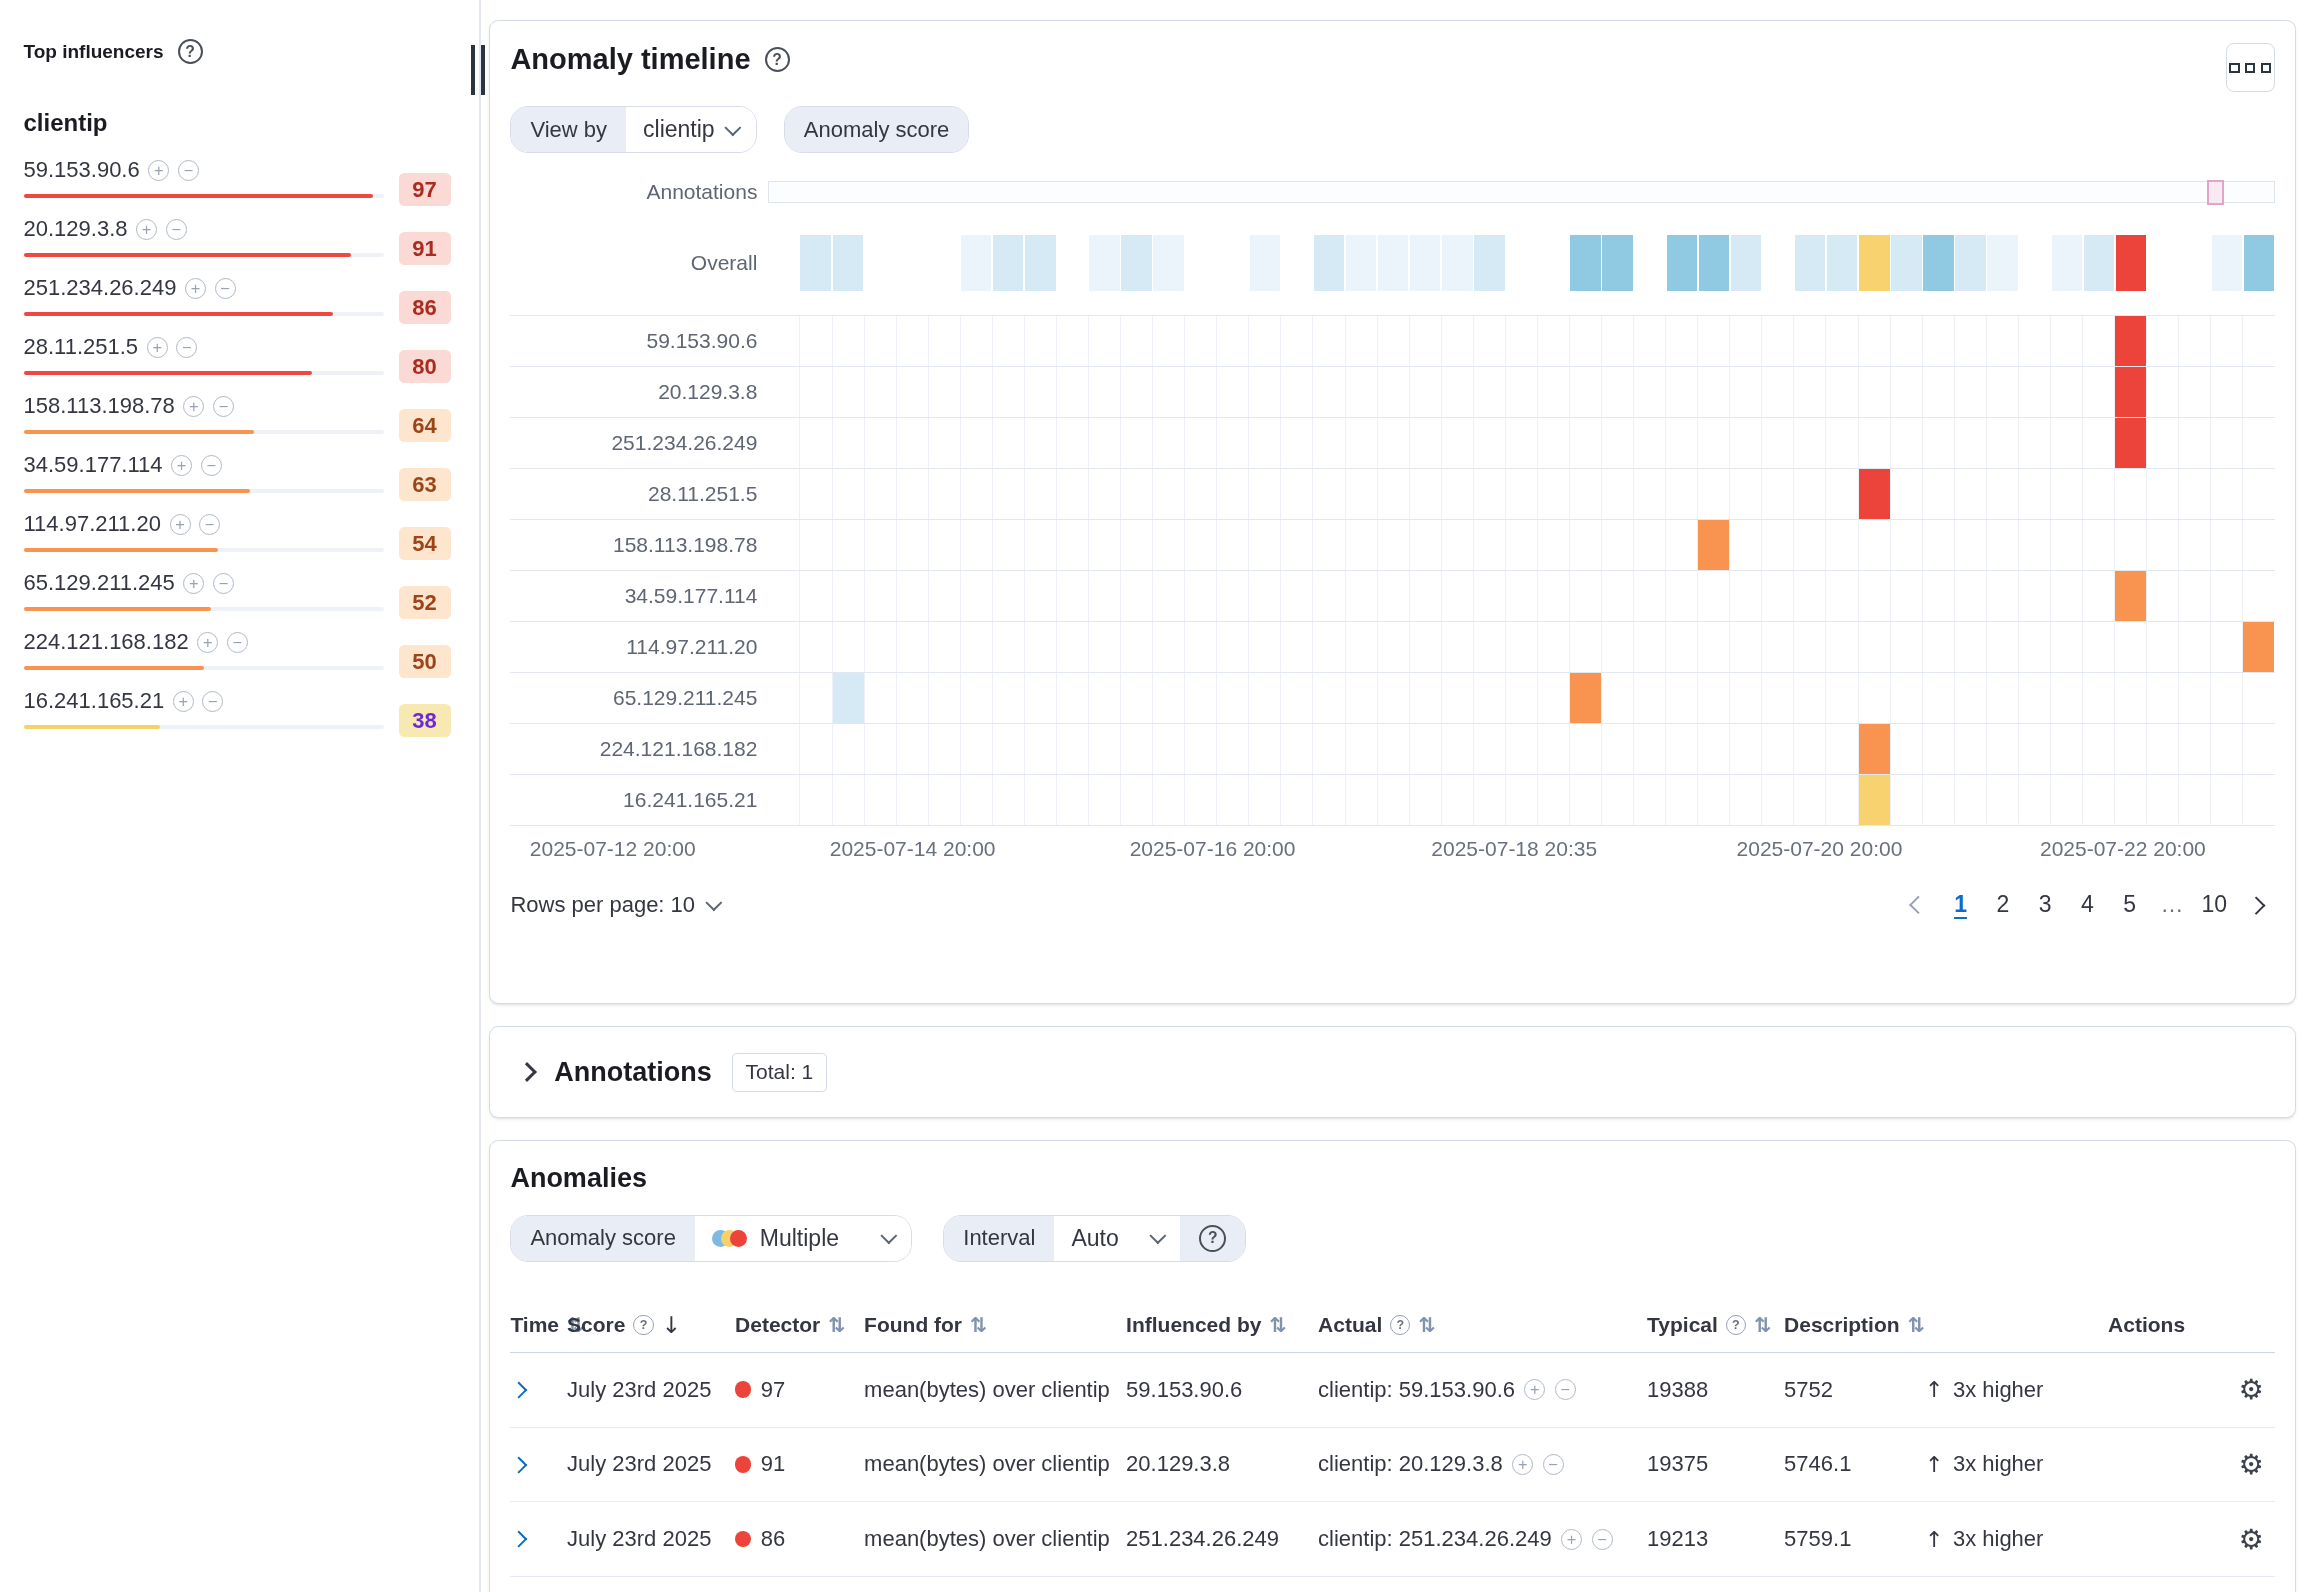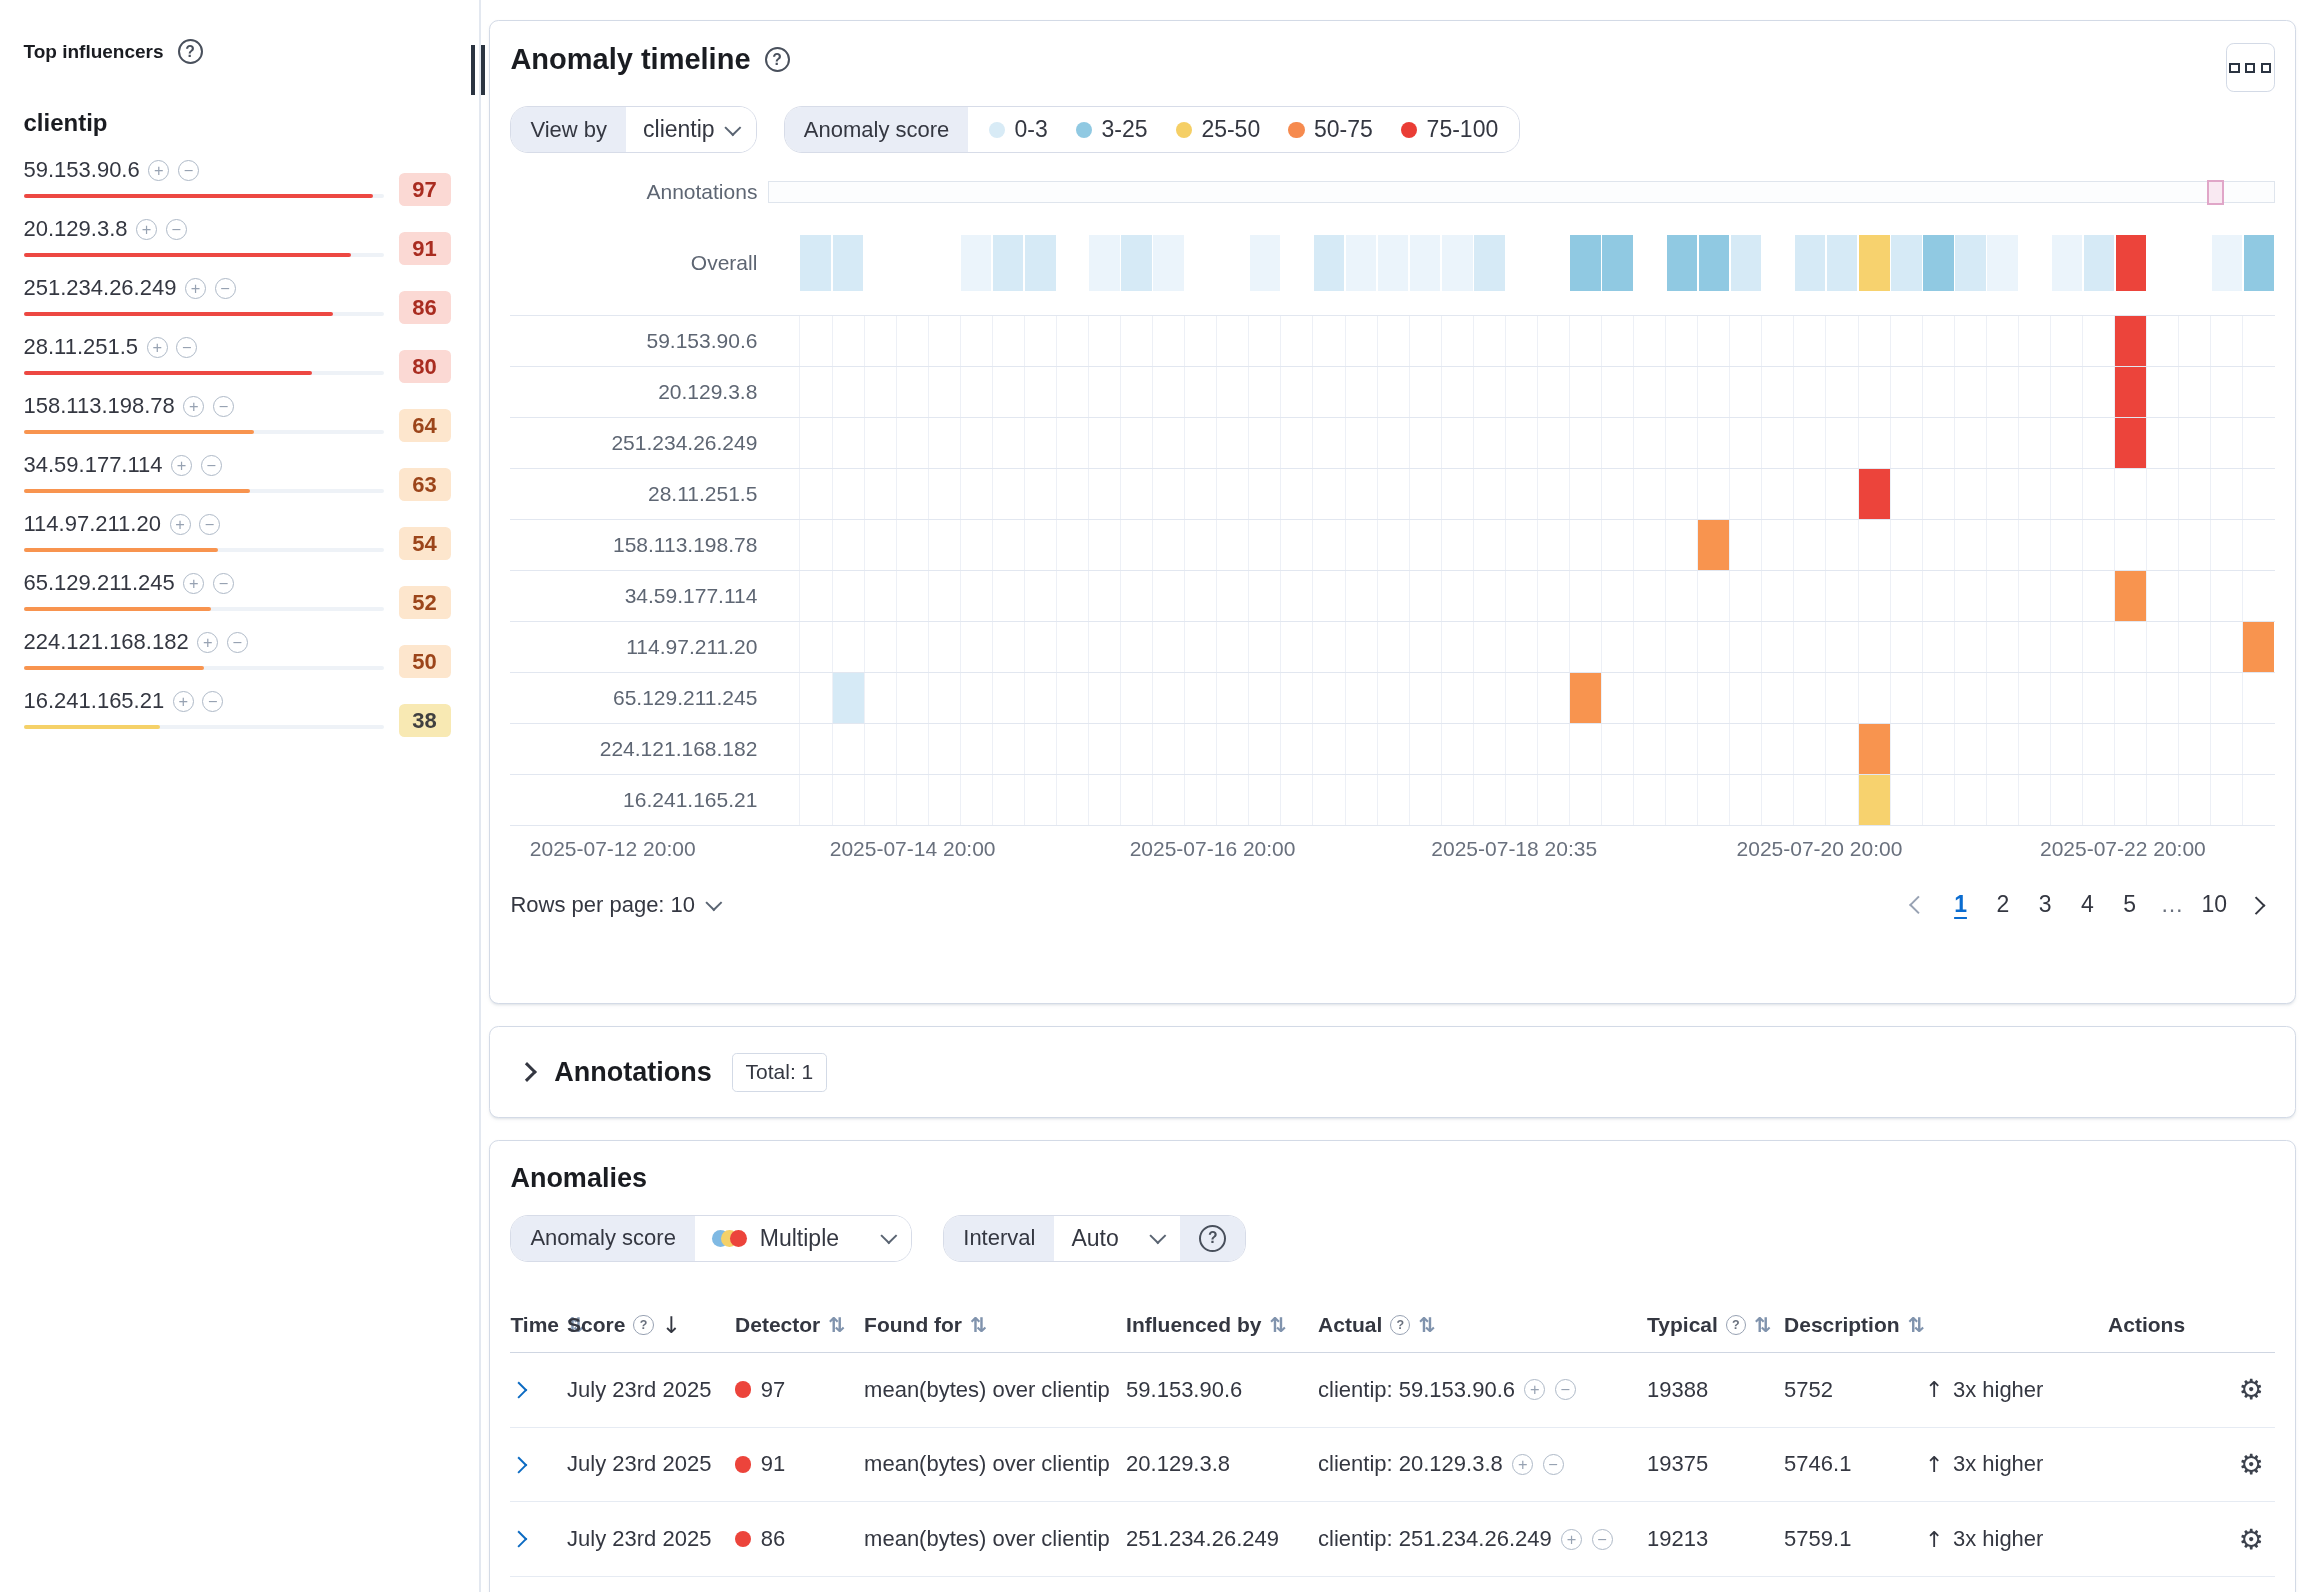--- a/index.html
+++ b/index.html
@@ -29,21 +29,21 @@
     align-items:center; justify-content:center; color:#97a2b2; font-size:16.4px; line-height:1; flex:none; }
   .inf-bar { margin-top:10.2px; width:360px; height:4.7px; background:#eef2f7; border-radius:2.3px; position:relative; }
   .inf-fill { position:absolute; left:0; top:0; bottom:0; border-radius:2.3px; }
   .inf-badge { position:absolute; right:0; top:15.7px; min-width:52px; height:33px; border-radius:5.5px;
     display:flex; align-items:center; justify-content:center; font-size:22px; font-weight:700; }
   .sev-critical .inf-fill { background:#ed4842; }
   .sev-major .inf-fill { background:#f8944f; }
   .sev-minor .inf-fill { background:#f5d168; }
   .sev-critical .inf-badge { background:#fbd9d4; color:#a92c20; }
   .sev-major .inf-badge { background:#fde6cd; color:#9c451a; }
-  .sev-minor .inf-badge { background:#f8e9b3; color:#404040; }
+  .sev-minor .inf-badge { background:#f8e9b3; color:#6d28d9; }
 
   
   .panel-timeline { margin-top:20.4px; height:984px; }
   .pt-head { display:flex; align-items:center; gap:14px; }
   .pt-title { font-size:29px; font-weight:700; color:#1a1c21; }
   .more-btn { position:absolute; right:20.4px; top:22px; width:49px; height:49px; border:1.6px solid #d3dae6;
     border-radius:7.8px; background:#fff; display:flex; align-items:center; justify-content:center; gap:5.5px; }
   .more-btn i { width:10.2px; height:10.2px; border:2.3px solid #2b3441; display:block; }
   .ctrl-row { display:flex; gap:27px; margin-top:30px; }
   .ctrl-group { display:inline-flex; align-items:stretch; height:47px; border:1.6px solid #d7dce8;
@@ -267,42 +267,20 @@
     <div class="ctrl-row">
       <div class="ctrl-group">
         <div class="ctrl-label">View by</div>
         <div class="ctrl-value">
           <span>clientip</span>
           <span class="chev-down"></span>
         </div>
       </div>
       <div class="ctrl-group">
         <div class="ctrl-label">Anomaly score</div>
-        <div class="legend-items">
-            <div class="legend-item">
-              <span class="legend-dot" style="background: rgb(216, 235, 246);"></span>
-              <span>0-3</span>
-            </div>
-            <div class="legend-item">
-              <span class="legend-dot" style="background: rgb(144, 201, 226);"></span>
-              <span>3-25</span>
-            </div>
-            <div class="legend-item">
-              <span class="legend-dot" style="background: rgb(245, 207, 101);"></span>
-              <span>25-50</span>
-            </div>
-            <div class="legend-item">
-              <span class="legend-dot" style="background: rgb(246, 138, 78);"></span>
-              <span>50-75</span>
-            </div>
-            <div class="legend-item">
-              <span class="legend-dot" style="background: rgb(234, 61, 53);"></span>
-              <span>75-100</span>
-            </div>
-          </div>
       </div>
     </div>
 
 
     <div class="swim">
       <div class="swim-row">
         <div class="swim-label">Annotations</div>
         <div class="ann-bar">
           <div class="ann-marker" style="left: 95.6%;"></div>
         </div>

